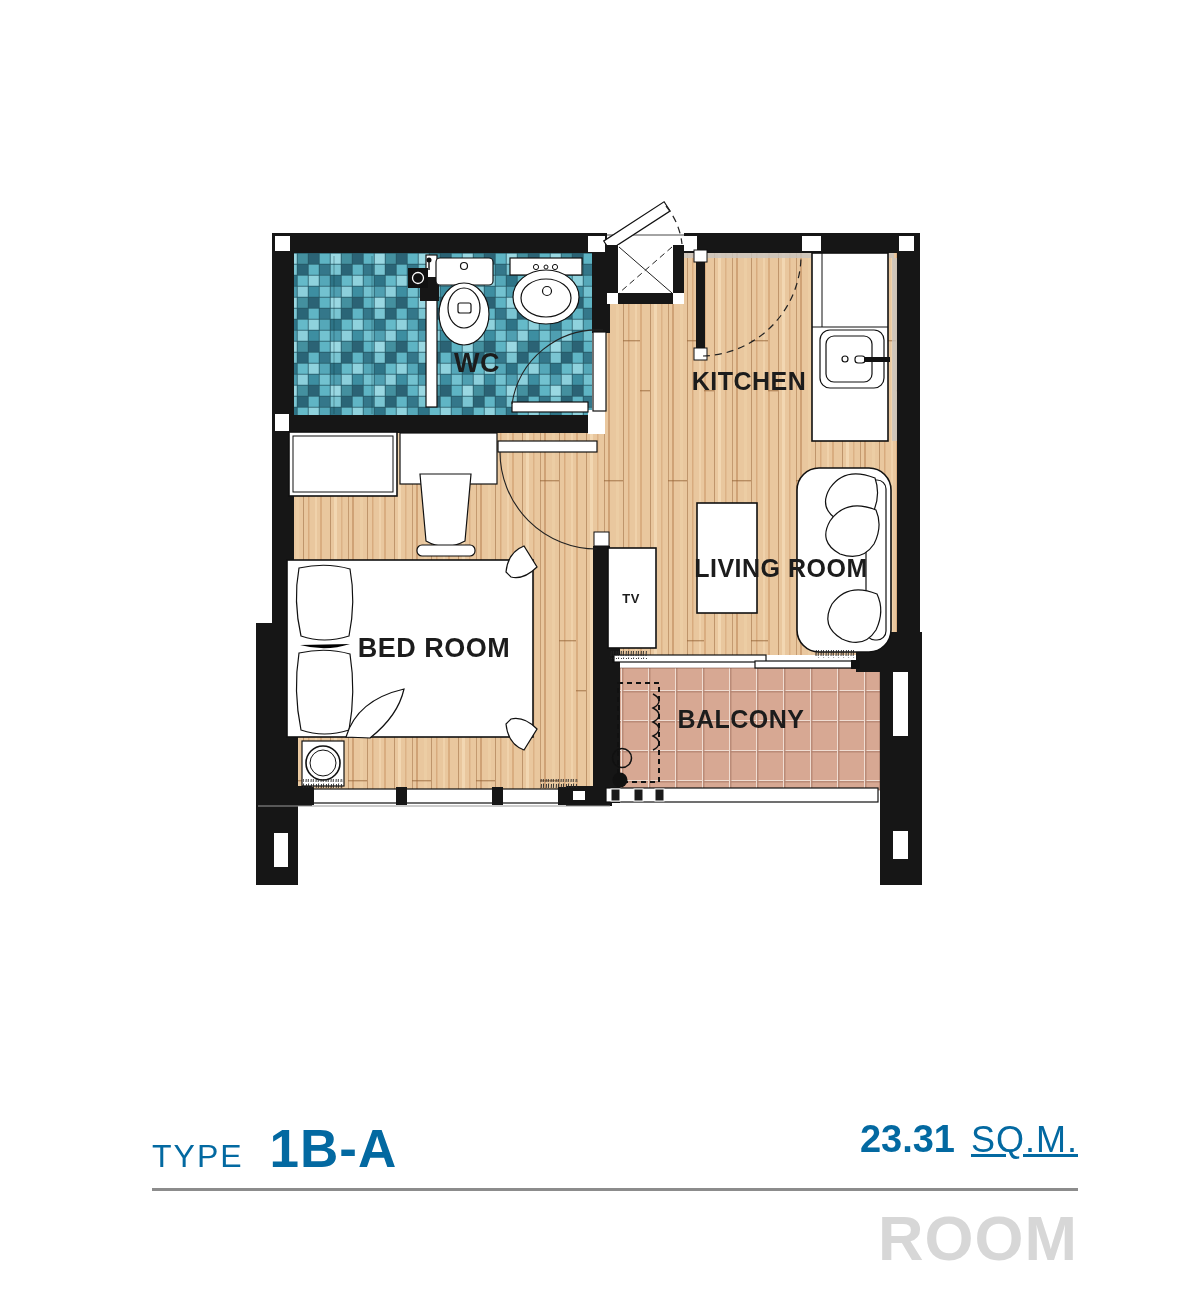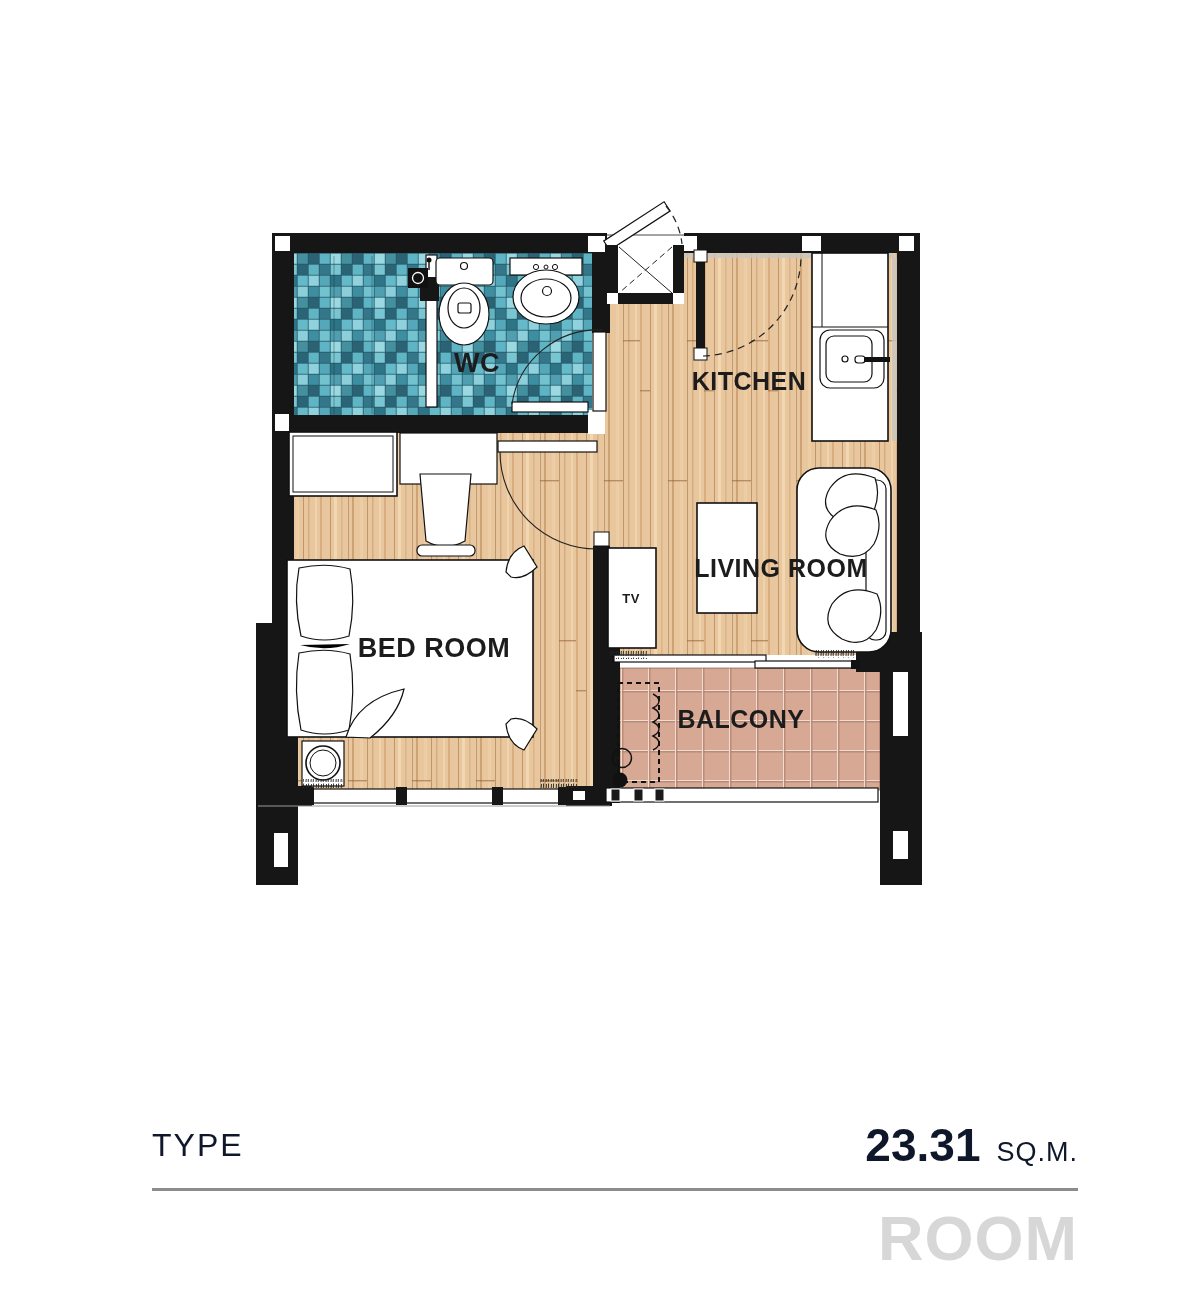--- a/index.html
+++ b/index.html
@@ -14,26 +14,26 @@
   .white{fill:#ffffff;}
   .wcap{fill:#ffffff;stroke:#111;stroke-width:1;}
   .f{fill:#fff;stroke:#111;stroke-width:1.6;}
   .f2{fill:#fff;stroke:#111;stroke-width:1.2;}
   .ln{stroke:#111;stroke-width:1;fill:none;}
   .lt{stroke:#333;stroke-width:.9;fill:none;}
   .dash{stroke:#222;stroke-width:1.2;fill:none;stroke-dasharray:7 5;}
   .arc{stroke:#222;stroke-width:1.1;fill:none;}
   .lbl{font-family:"Liberation Sans",sans-serif;font-weight:bold;fill:var(--ink);letter-spacing:.5px;}
   .caption{position:absolute;left:152px;right:104px;top:1118px;display:flex;
-           justify-content:space-between;align-items:center;color:#0f172a;}
+           justify-content:space-between;align-items:flex-start;color:#0369a1;}
   .cap-left,.cap-right{display:flex;align-items:baseline;}
   .cap-type{font-size:32px;letter-spacing:2px;margin-right:26px;}
   .cap-code{font-size:53px;font-weight:bold;letter-spacing:1px;}
-  .cap-area{font-size:46px;font-weight:bold;margin-right:16px;}
-  .cap-unit{font-size:27px;letter-spacing:1px;}
+  .cap-area{font-size:38px;font-weight:bold;margin-right:16px;}
+  .cap-unit{font-size:36px;letter-spacing:1px;text-decoration:underline;}
   .cap-line{position:absolute;left:152px;top:1188px;width:926px;height:3px;background:var(--caption-line);}
   .watermark{position:absolute;right:104px;top:1202px;font-size:63px;font-weight:bold;
              color:var(--watermark-gray);letter-spacing:1px;}
 </style>
 </head>
 <body>
 
 <div class="stage">
 
 <svg class="plan" width="1182" height="1300" viewBox="0 0 1182 1300">
@@ -299,20 +299,21 @@
     <text class="lbl" x="749" y="390" font-size="25" text-anchor="middle">KITCHEN</text>
     <text class="lbl" x="781" y="577" font-size="25" text-anchor="middle">LIVING ROOM</text>
     <text class="lbl" x="434" y="657" font-size="27" text-anchor="middle">BED ROOM</text>
     <text class="lbl" x="741" y="728" font-size="25" text-anchor="middle">BALCONY</text>
   </g>
 </svg>
 
 <div class="caption">
   <div class="cap-left">
     <span class="cap-type">TYPE</span>
+    <span class="cap-code">1B-A</span>
   </div>
   <div class="cap-right">
     <span class="cap-area">23.31</span>
     <span class="cap-unit">SQ.M.</span>
   </div>
 </div>
 <div class="cap-line"></div>
 <div class="watermark">ROOM</div>
 
 </div>

